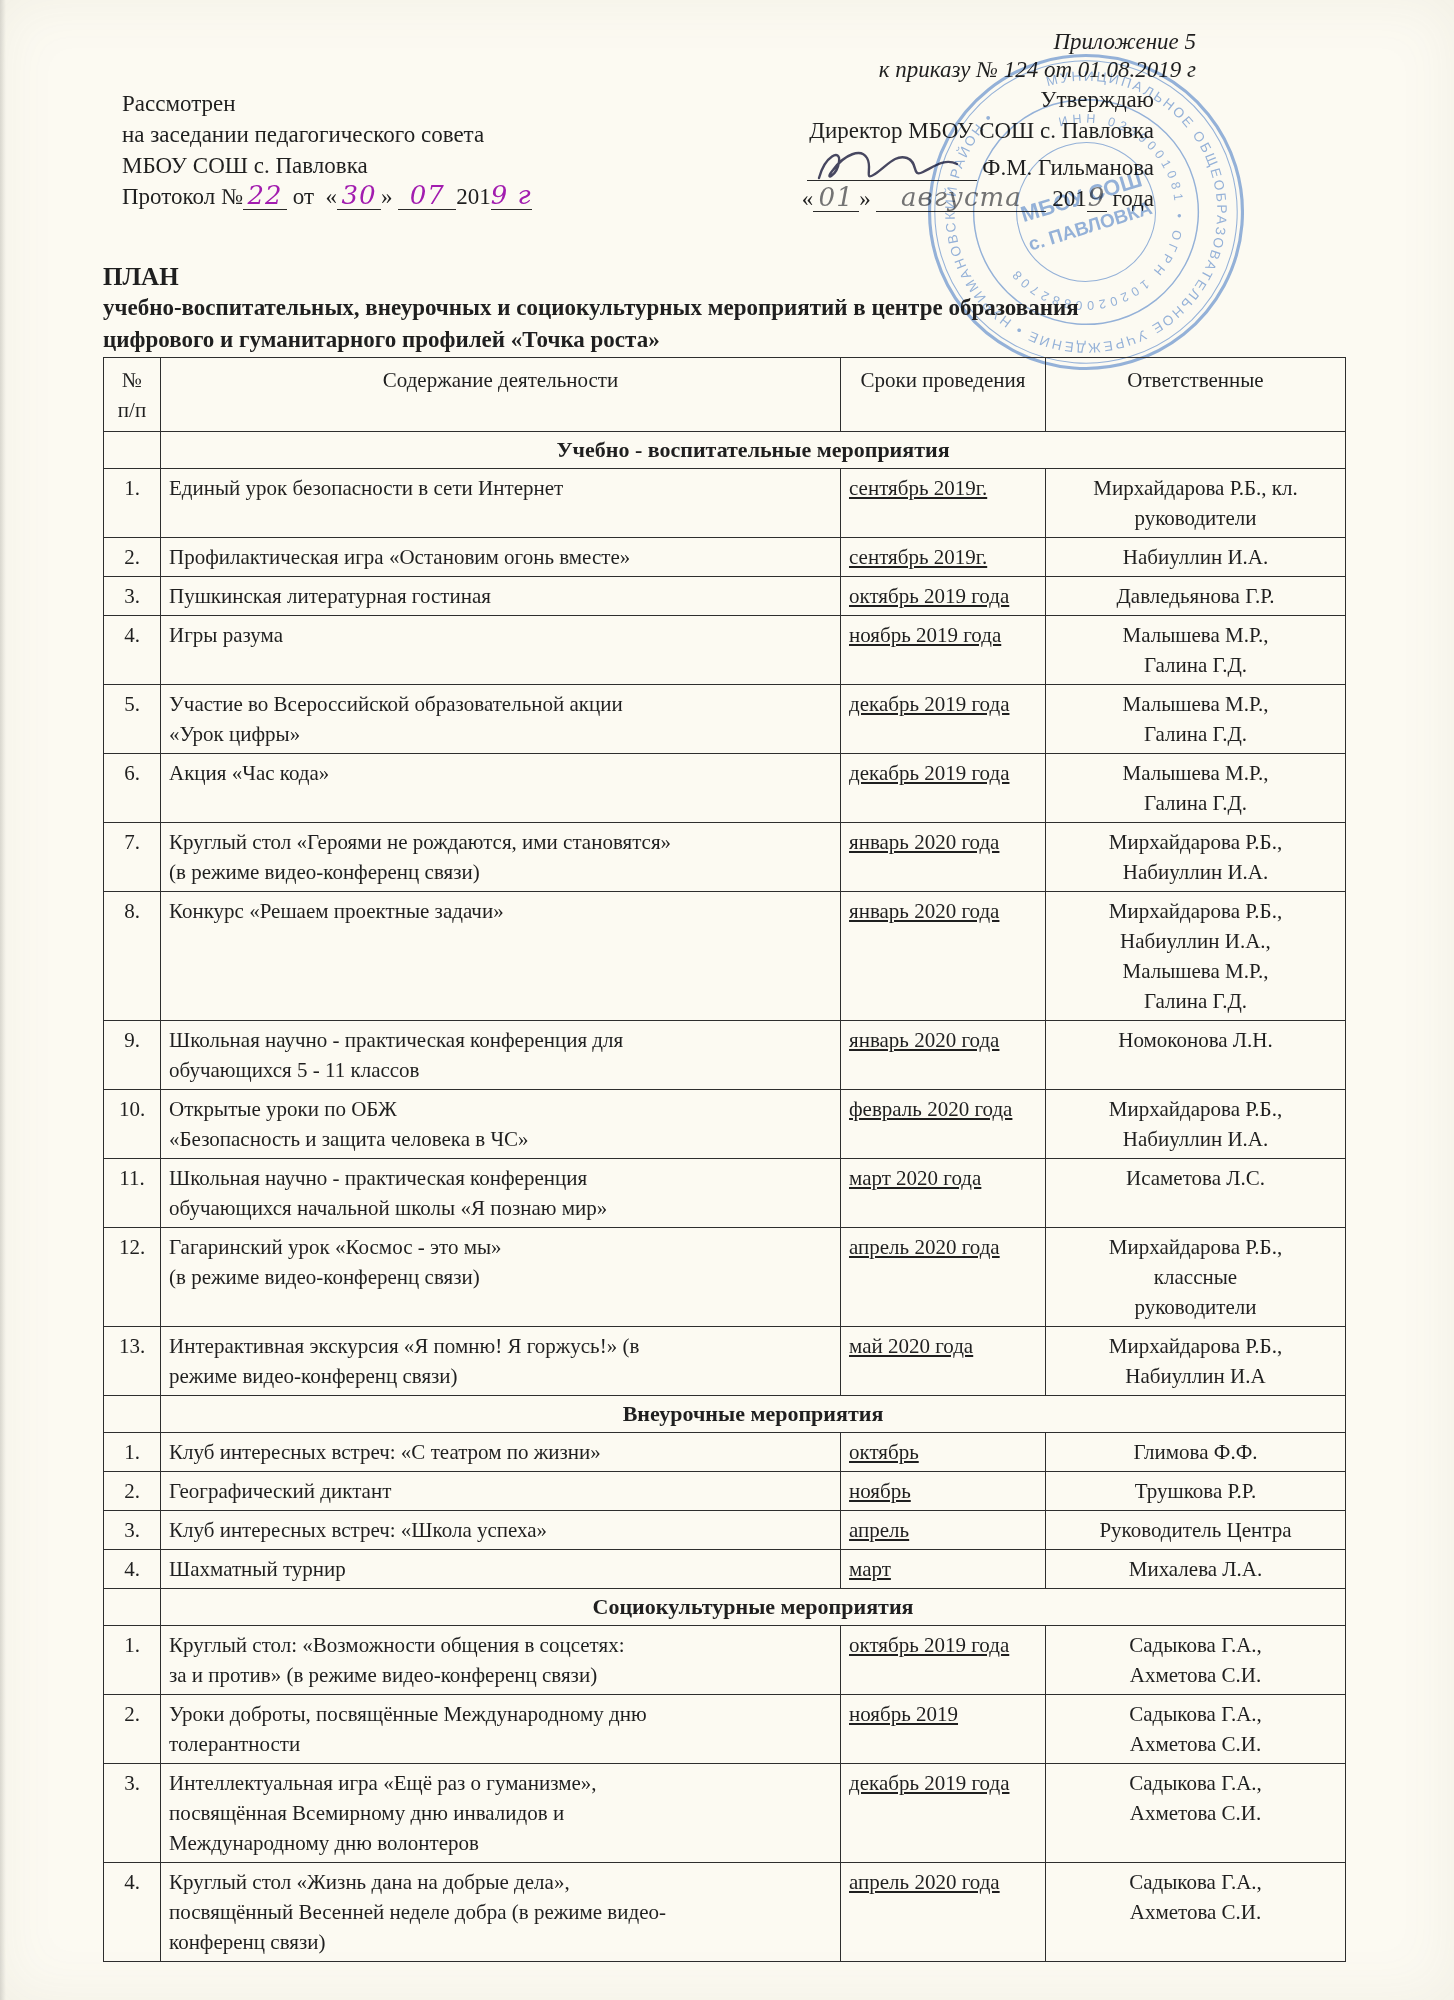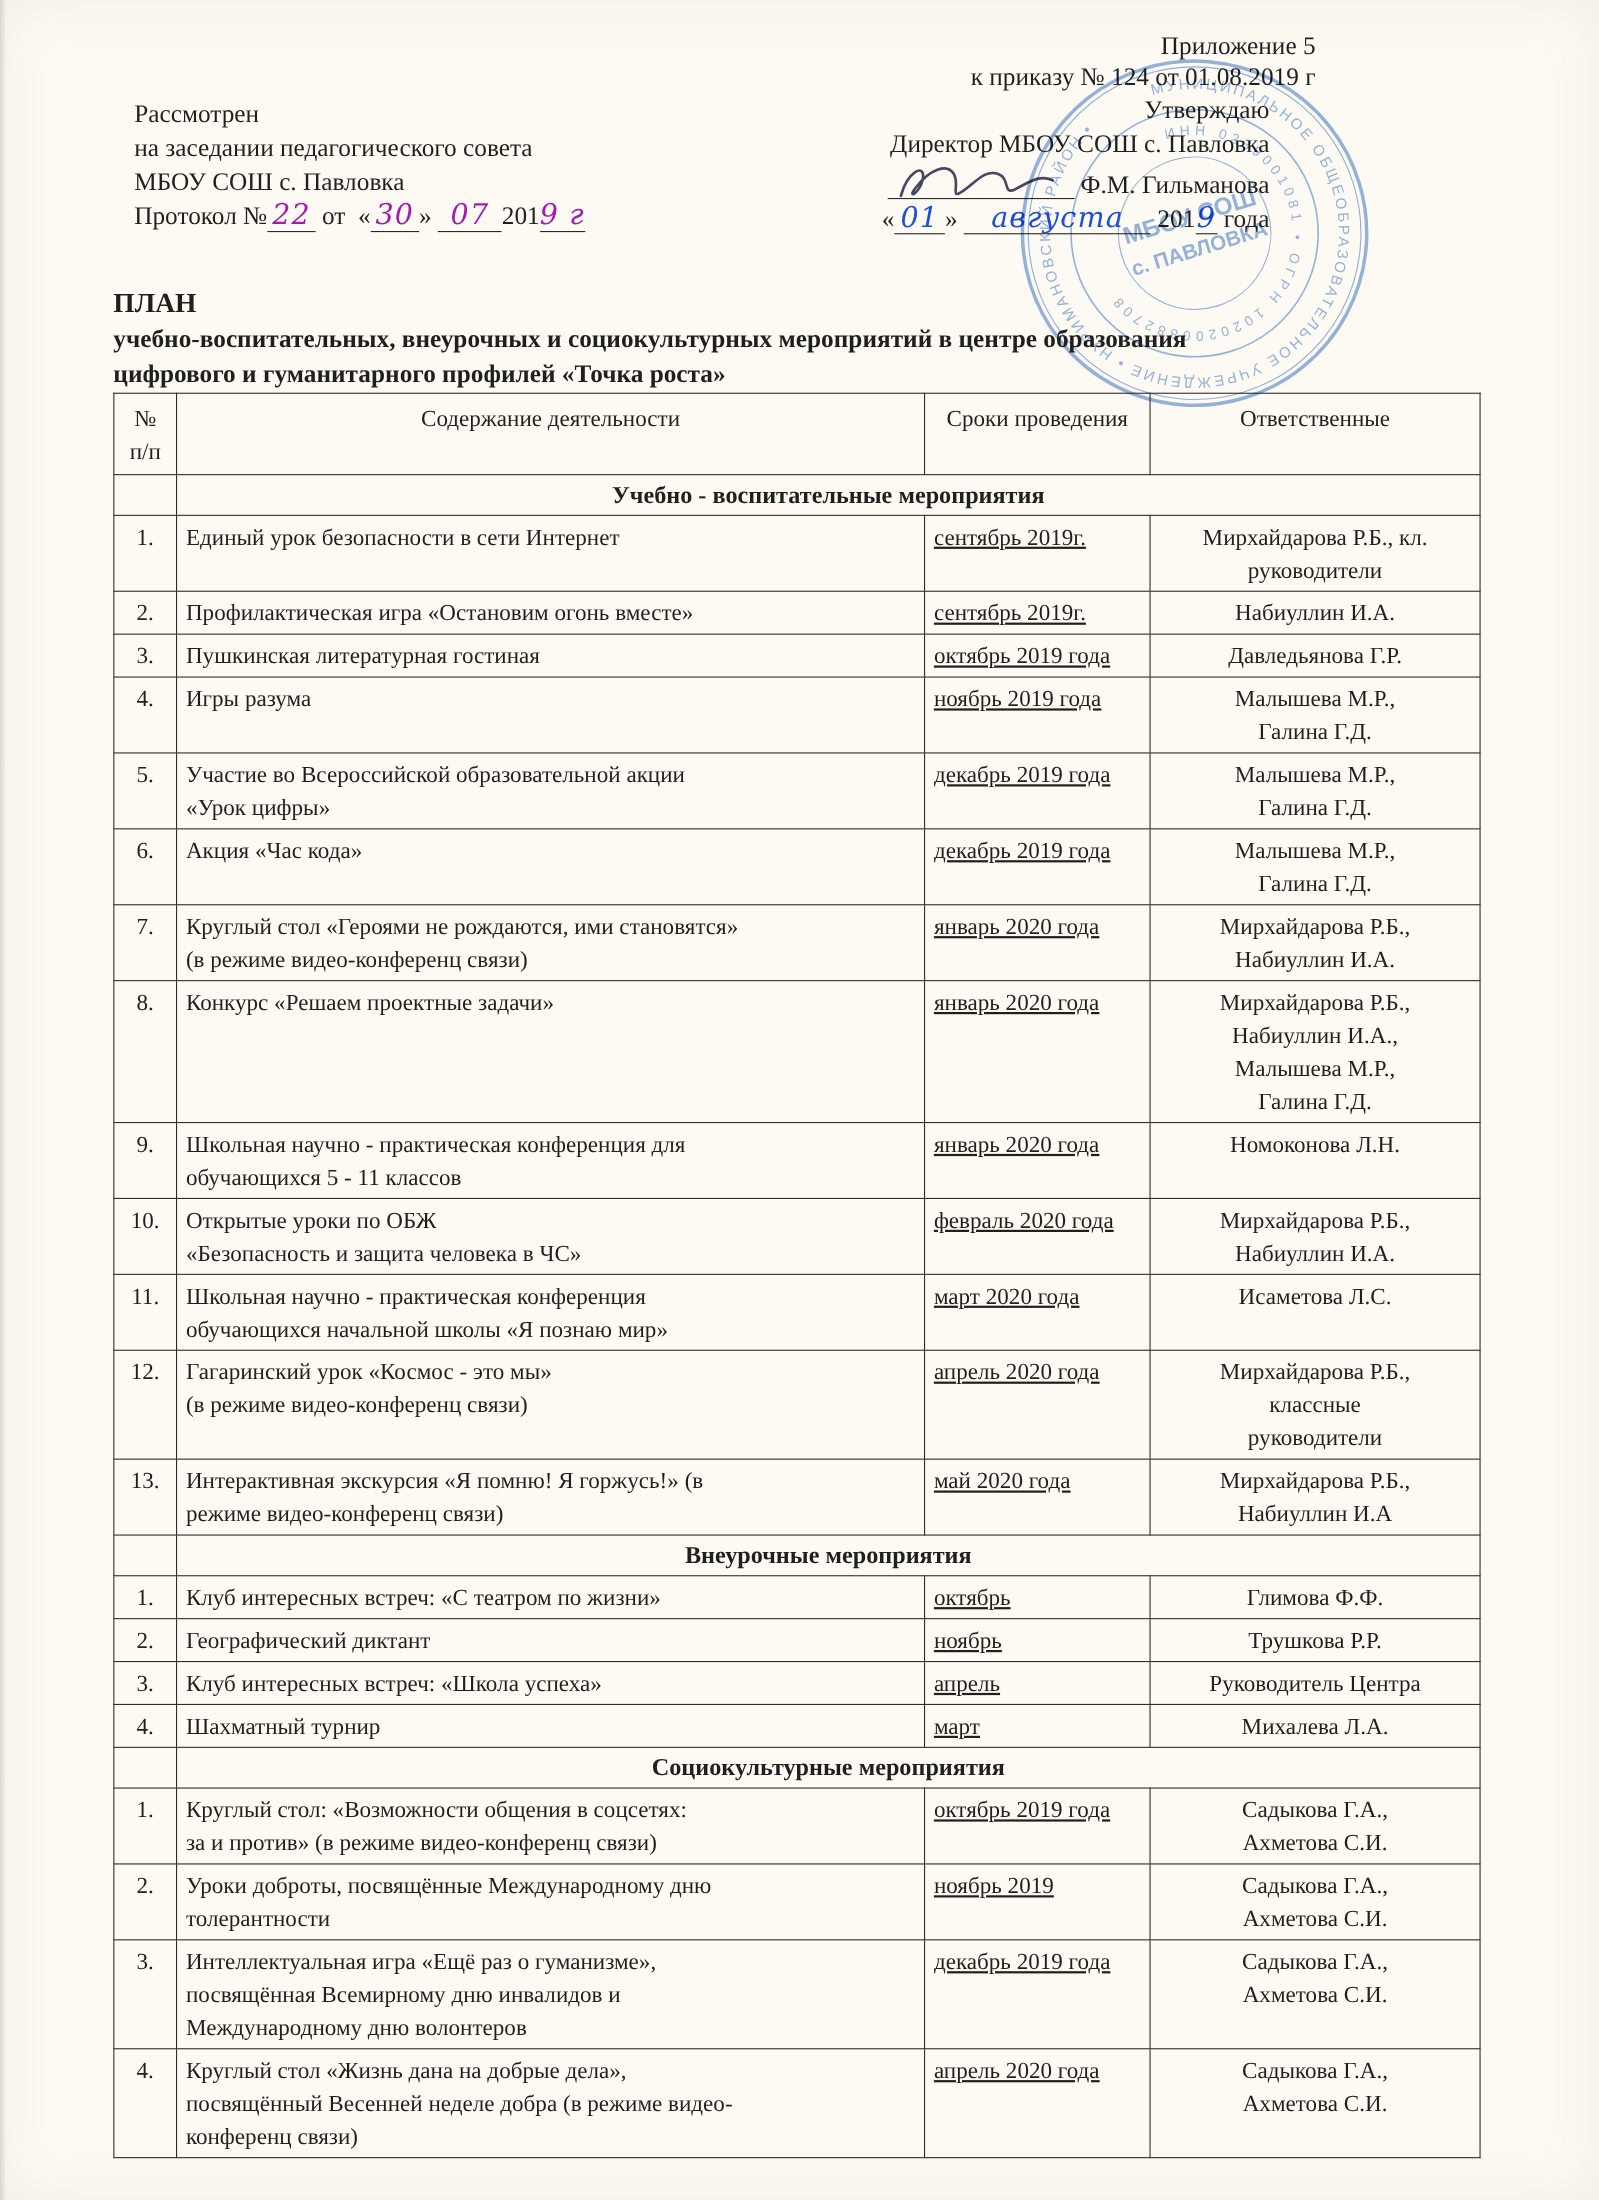--- a/index.html
+++ b/index.html
@@ -8,27 +8,27 @@
     background:#fcfaf2;overflow:hidden;color:#1f1f1f;
     font-family:"Liberation Serif", serif;
     box-shadow:inset 0 0 60px rgba(120,110,80,.08);
   }
   .page::before{ 
     content:"";position:absolute;left:0;top:0;width:6px;height:100%;
     background:linear-gradient(90deg,rgba(80,80,80,.18),rgba(80,80,80,0));
   }
   
   .appendix{position:absolute;top:28px;right:258px;text-align:right;
-    font-size:23px;line-height:28px;}
+    font-size:23px;line-height:28px;font-style:italic;}
   .appr-left{position:absolute;left:122px;top:88px;font-size:23px;line-height:31px;}
   .appr-right{position:absolute;right:300px;top:84px;text-align:right;
     font-size:23px;line-height:31px;}
   .hand{font-family:"DejaVu Serif",serif;font-style:italic;color:#a21caf;
     font-size:26px;letter-spacing:1px;}
-  .hand-dark{color:#1d4ed8;}
+  .hand-dark{color:#737373;}
   .blank{display:inline-block;border-bottom:1.6px solid #2a2a2a;text-align:center;
     line-height:1.05;vertical-align:baseline;}
   .sig-wrap{display:inline-block;position:relative;width:170px;height:34px;
     border-bottom:1.6px solid #2a2a2a;vertical-align:-6px;}
   .sig-wrap svg{position:absolute;left:4px;bottom:-8px;}
   
   .stamp{position:absolute;left:918px;top:44px;width:336px;height:336px;
     opacity:.58;transform:rotate(-17deg);mix-blend-mode:multiply;
     font-family:"Liberation Sans",sans-serif;pointer-events:none;}
   

